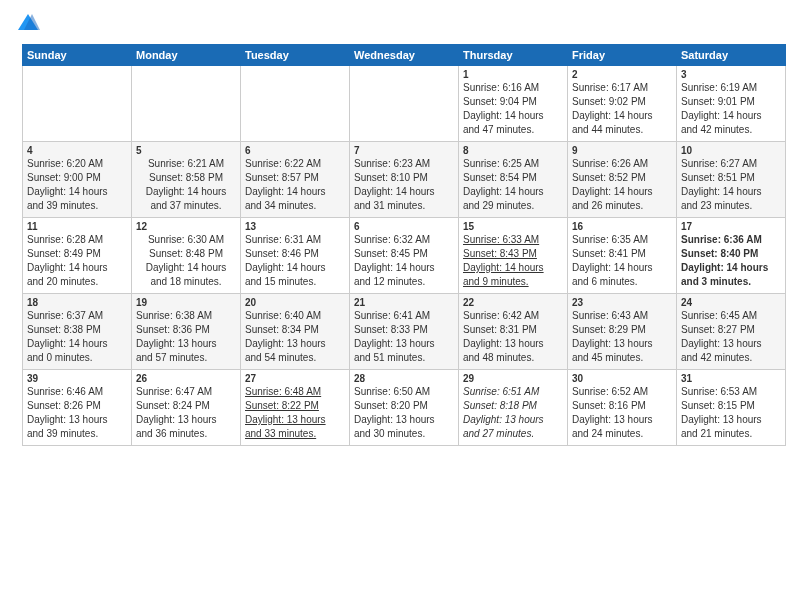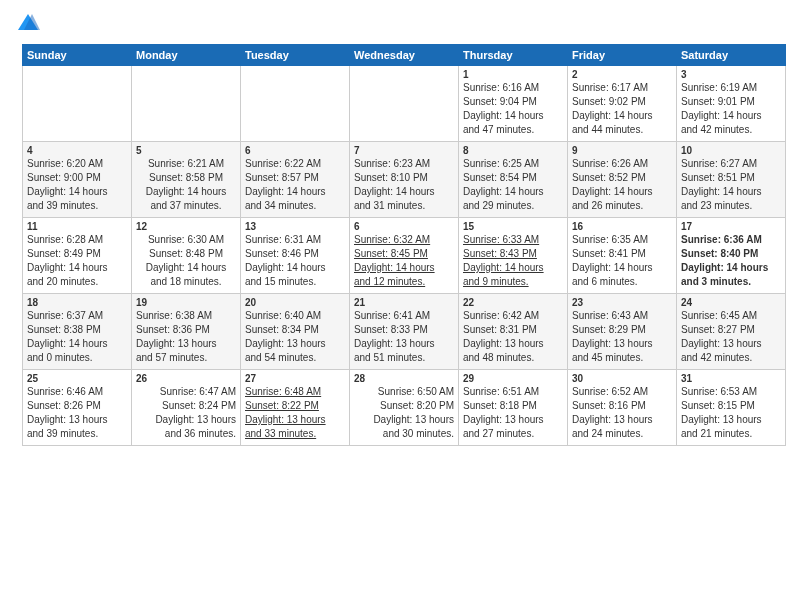--- a/index.html
+++ b/index.html
@@ -227,21 +227,21 @@
           </td>
           <td>
             <div class="day-number">13</div>
             <div class="day-info" style="white-space: pre-line;">Sunrise: 6:31 AM
 Sunset: 8:46 PM
 Daylight: 14 hours
 and 15 minutes.</div>
           </td>
           <td>
             <div class="day-number">6</div>
-            <div class="day-info" style="white-space: pre-line; text-decoration: underline;">Sunrise: 6:32 AM
+            <div class="day-info" style="white-space: pre-line;">Sunrise: 6:32 AM
 Sunset: 8:45 PM
 Daylight: 14 hours
 and 12 minutes.</div>
           </td>
           <td>
             <div class="day-number">15</div>
             <div class="day-info" style="white-space: pre-line; text-decoration: underline;">Sunrise: 6:33 AM
 Sunset: 8:43 PM
 Daylight: 14 hours
 and 9 minutes.</div>
@@ -307,50 +307,50 @@
           <td>
             <div class="day-number">24</div>
             <div class="day-info" style="white-space: pre-line;">Sunrise: 6:45 AM
 Sunset: 8:27 PM
 Daylight: 13 hours
 and 42 minutes.</div>
           </td>
         </tr>
         <tr>
           <td>
-            <div class="day-number">25</div>
+            <div class="day-number">39</div>
             <div class="day-info" style="white-space: pre-line;">Sunrise: 6:46 AM
 Sunset: 8:26 PM
 Daylight: 13 hours
 and 39 minutes.</div>
           </td>
           <td>
             <div class="day-number">26</div>
-            <div class="day-info" style="white-space: pre-line; text-align: right;">Sunrise: 6:47 AM
+            <div class="day-info" style="white-space: pre-line;">Sunrise: 6:47 AM
 Sunset: 8:24 PM
 Daylight: 13 hours
 and 36 minutes.</div>
           </td>
           <td>
             <div class="day-number">27</div>
             <div class="day-info" style="white-space: pre-line; text-decoration: underline;">Sunrise: 6:48 AM
 Sunset: 8:22 PM
 Daylight: 13 hours
 and 33 minutes.</div>
           </td>
           <td>
             <div class="day-number">28</div>
-            <div class="day-info" style="white-space: pre-line; text-align: right;">Sunrise: 6:50 AM
+            <div class="day-info" style="white-space: pre-line;">Sunrise: 6:50 AM
 Sunset: 8:20 PM
 Daylight: 13 hours
 and 30 minutes.</div>
           </td>
           <td>
             <div class="day-number">29</div>
-            <div class="day-info" style="white-space: pre-line;">Sunrise: 6:51 AM
+            <div class="day-info" style="white-space: pre-line; font-style: italic;">Sunrise: 6:51 AM
 Sunset: 8:18 PM
 Daylight: 13 hours
 and 27 minutes.</div>
           </td>
           <td>
             <div class="day-number">30</div>
             <div class="day-info" style="white-space: pre-line;">Sunrise: 6:52 AM
 Sunset: 8:16 PM
 Daylight: 13 hours
 and 24 minutes.</div>

